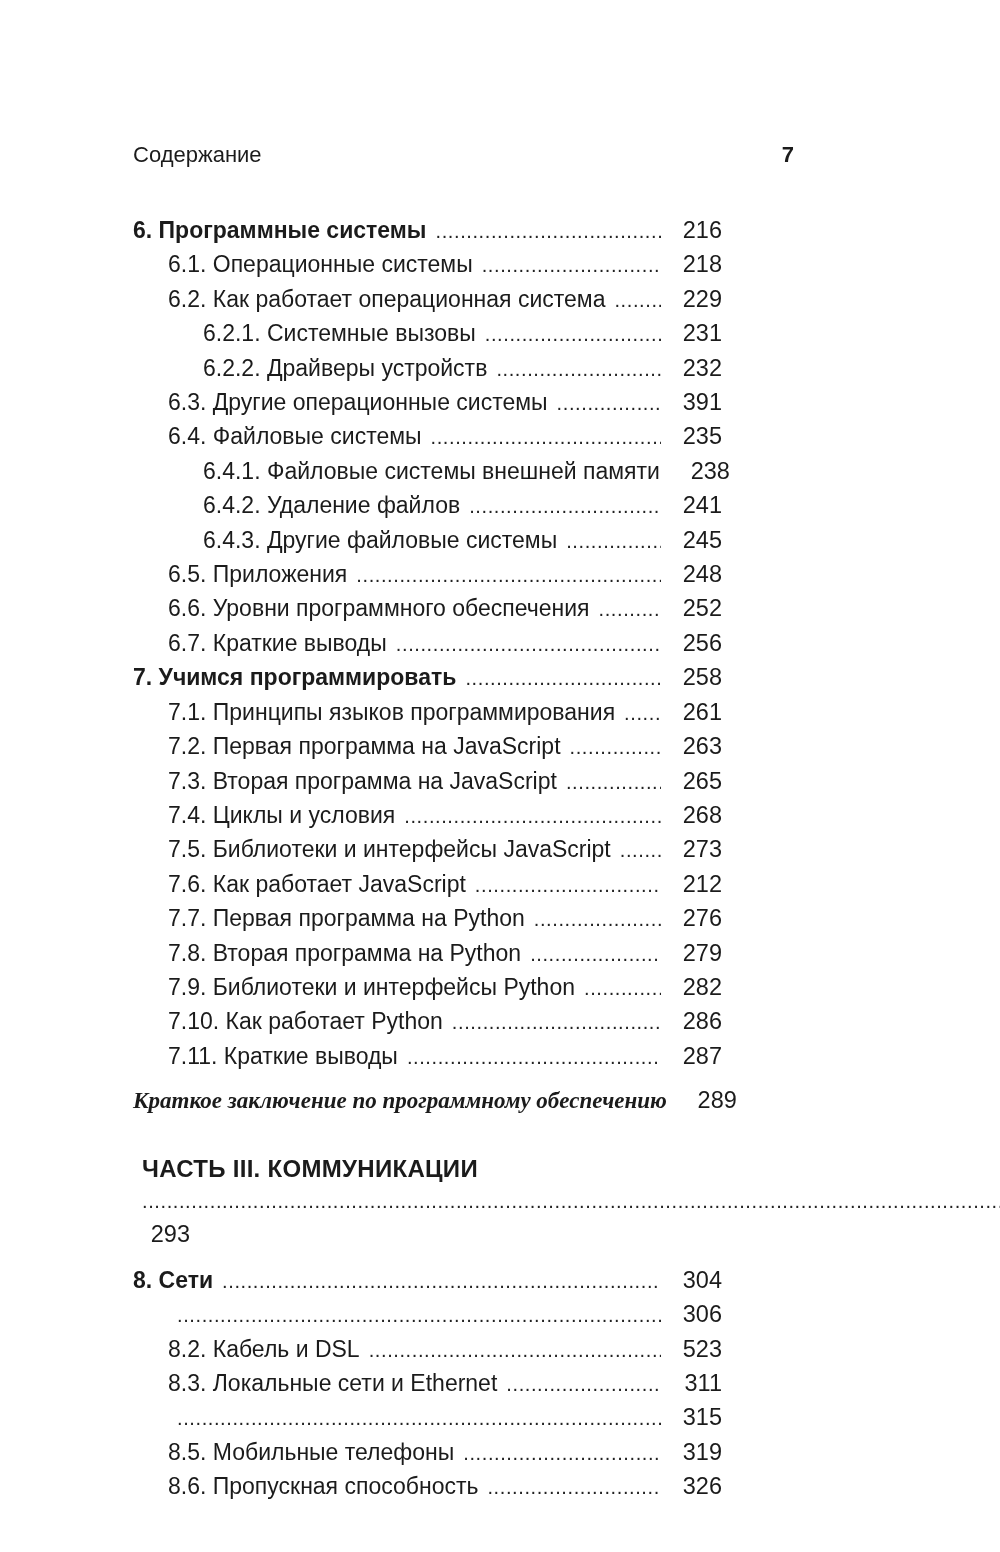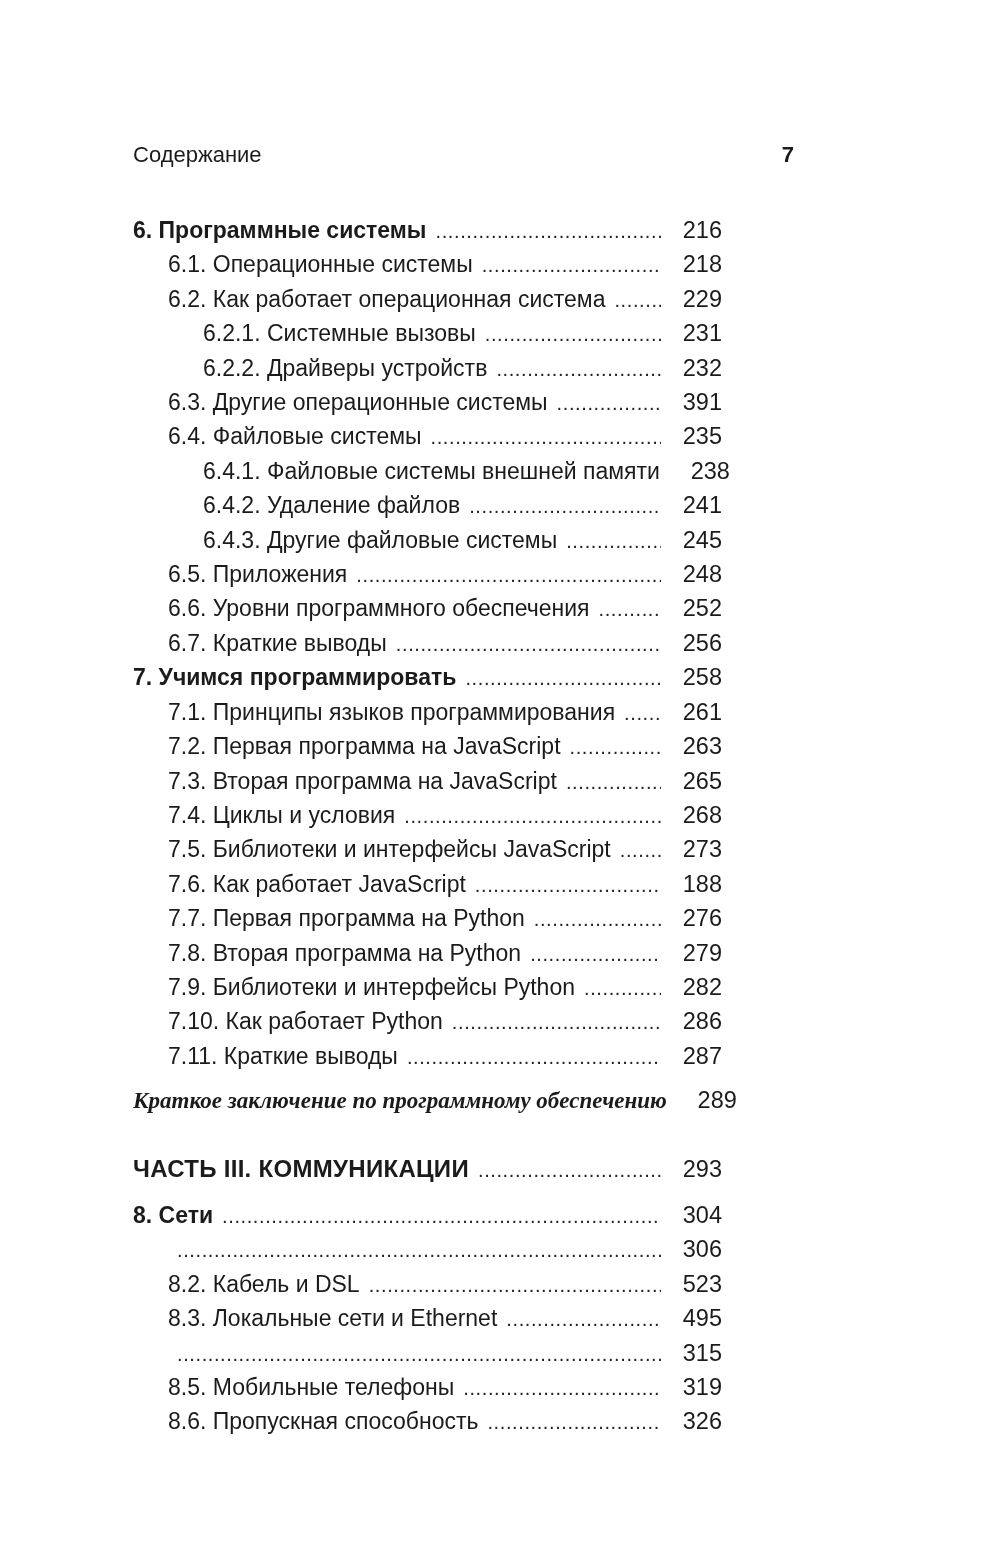--- a/index.html
+++ b/index.html
@@ -48,21 +48,21 @@
   .toc-row.level-2 { padding-left: 35px; }
   .toc-row.level-3 { padding-left: 70px; justify-content: space-between; }
 
   .toc-row.type-chapter .toc-title { font-weight: 700; }
   .toc-row.type-summary { padding-top: 10px; }
   .toc-row.type-summary .toc-title {
     font-weight: 700;
     font-style: italic;
     font-family: Liberation Serif, serif;
   }
-  .toc-row.type-part { padding-top: 33px; padding-bottom: 12px; }
+  .toc-row.type-part { padding-top: 33px; padding-bottom: 12px; flex-direction: column; }
   .toc-row.type-part .toc-title {
     font-weight: 700;
     font-size: 24px;
     letter-spacing: 0.3px;
   }
   .toc-title {
     white-space: nowrap;
     flex: 0 0 auto;
   }
   .toc-dots {
@@ -188,21 +188,21 @@
       <span class="toc-page">268</span>
     </div>
       <div class="toc-row level-2 type-section">
       <span class="toc-title">7.5. Библиотеки и интерфейсы JavaScript</span>
       <span class="toc-dots">............................................................................................................................................................................................................................................................................................................</span>
       <span class="toc-page">273</span>
     </div>
       <div class="toc-row level-2 type-section">
       <span class="toc-title">7.6. Как работает JavaScript</span>
       <span class="toc-dots">............................................................................................................................................................................................................................................................................................................</span>
-      <span class="toc-page">188</span>
+      <span class="toc-page">212</span>
     </div>
       <div class="toc-row level-2 type-section">
       <span class="toc-title">7.7. Первая программа на Python</span>
       <span class="toc-dots">............................................................................................................................................................................................................................................................................................................</span>
       <span class="toc-page">276</span>
     </div>
       <div class="toc-row level-2 type-section">
       <span class="toc-title">7.8. Вторая программа на Python</span>
       <span class="toc-dots">............................................................................................................................................................................................................................................................................................................</span>
       <span class="toc-page">279</span>
@@ -242,21 +242,21 @@
       <span class="toc-page">306</span>
     </div>
       <div class="toc-row level-2 type-section">
       <span class="toc-title">8.2. Кабель и DSL</span>
       <span class="toc-dots">............................................................................................................................................................................................................................................................................................................</span>
       <span class="toc-page">523</span>
     </div>
       <div class="toc-row level-2 type-section">
       <span class="toc-title">8.3. Локальные сети и Ethernet</span>
       <span class="toc-dots">............................................................................................................................................................................................................................................................................................................</span>
-      <span class="toc-page">495</span>
+      <span class="toc-page">311</span>
     </div>
       <div class="toc-row level-2 type-section">
       <span class="toc-dots">............................................................................................................................................................................................................................................................................................................</span>
       <span class="toc-page">315</span>
     </div>
       <div class="toc-row level-2 type-section">
       <span class="toc-title">8.5. Мобильные телефоны</span>
       <span class="toc-dots">............................................................................................................................................................................................................................................................................................................</span>
       <span class="toc-page">319</span>
     </div>

